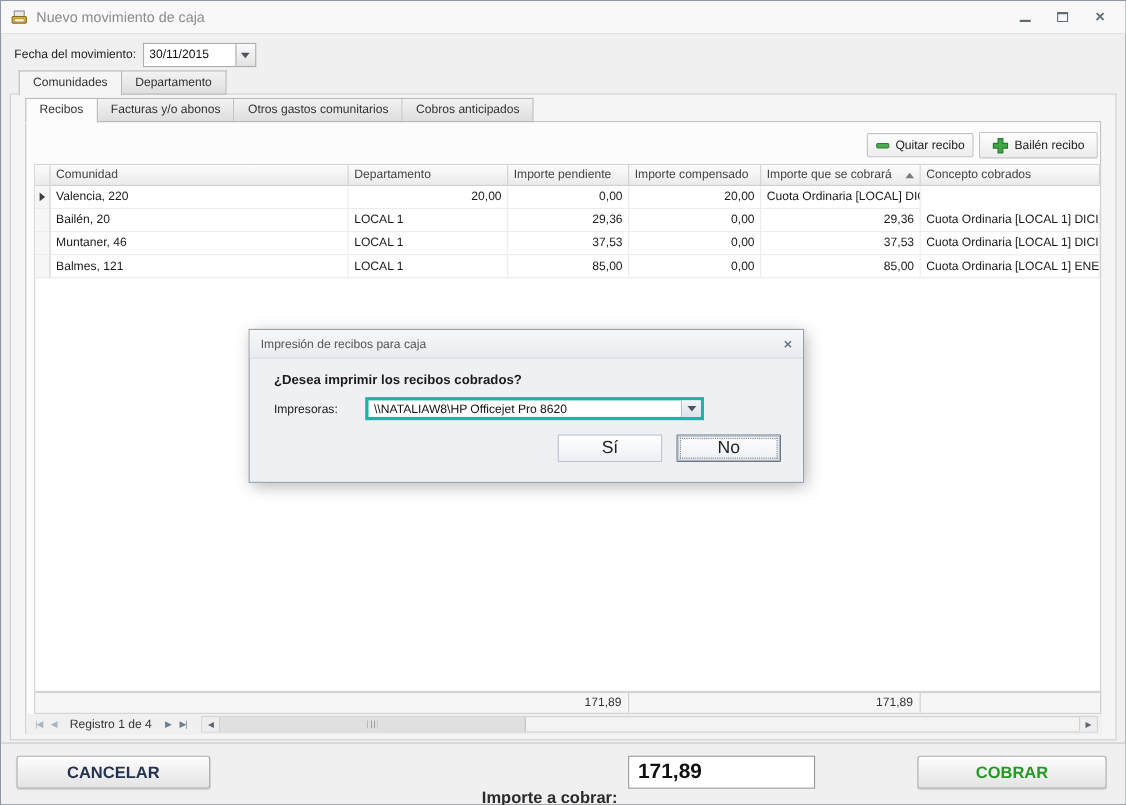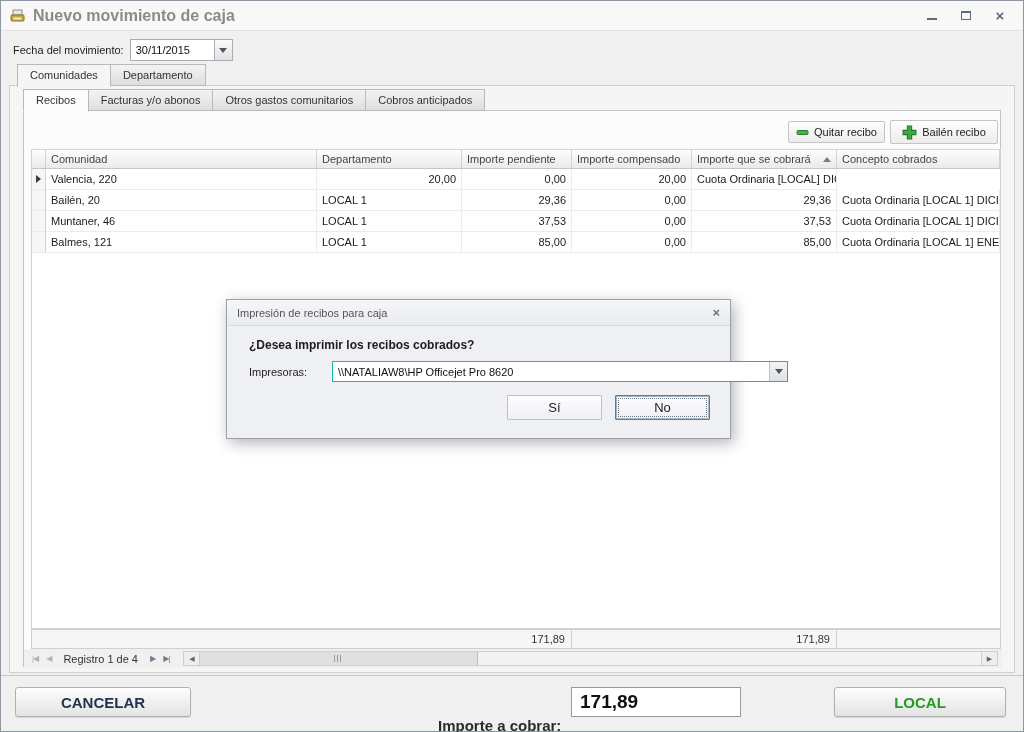--- a/index.html
+++ b/index.html
@@ -4,21 +4,21 @@
 <style>
   * { margin:0; padding:0; box-sizing:border-box; }
   html,body { width:1024px; height:732px; overflow:hidden; font-family:"Liberation Sans", sans-serif; }
   .window { position:absolute; top:0; left:0; width:1024px; height:732px;
             background:#f0f0f0; border:1px solid #8f97a3; }
 
   
   .titlebar { position:absolute; top:0; left:0; right:0; height:30px; background:#f8f8f8;
               border-bottom:1px solid #e3e3e3; display:flex; align-items:center; padding:0 8px; }
   .app-icon { width:18px; height:16px; margin-right:6px; display:inline-flex; }
-  .title-text { font-size:16px; color:#8b8b8b;font-weight:bold; }
+  .title-text { font-size:13px; color:#8b8b8b; }
   .win-controls { margin-left:auto; display:flex; gap:12px; align-items:center; padding-right:4px; }
   .winbtn { width:22px; height:20px; display:flex; align-items:center; justify-content:center; cursor:default; }
   .glyph-min { display:block; width:10px; height:2px; background:#5f6b76; margin-top:6px; }
   .glyph-max { display:block; width:10px; height:9px; border:1px solid #5f6b76; border-top:2px solid #5f6b76; }
   .glyph-close { font-size:15px; font-weight:bold; color:#5f6b76; line-height:1; }
 
   
   .date-row { position:absolute; top:38px; left:12px; display:flex; align-items:center; }
   .date-label { font-size:11px; color:#222; margin-right:6px; }
   .date-input { width:84px; height:22px; border:1px solid #a8adb3; border-right:none; background:#fff;
@@ -92,26 +92,26 @@
 
   
   .dialog { position:absolute; top:298px; left:225px; width:505px; height:140px;
             background:#eef0f3; border:1px solid #9aa0a8; box-shadow:3px 4px 14px rgba(0,0,0,.3); z-index:10; }
   .dlg-titlebar { height:26px; background:linear-gradient(#f6f7f9,#e9ebef); border-bottom:1px solid #d6d9de;
                   display:flex; align-items:center; padding:0 10px; }
   .dlg-title { font-size:11px; color:#555; }
   .dlg-close { margin-left:auto; font-size:13px; font-weight:bold; color:#6a7480; cursor:default; }
   .dlg-question { position:absolute; top:38px; left:22px; font-size:12px; font-weight:bold; color:#1c1c1c; }
   .dlg-printer-label { position:absolute; top:66px; left:22px; font-size:11px; color:#222; }
-  .combo { position:absolute; top:61px; left:105px; width:456px; height:21px; display:flex;
-           border:1px solid #14b8a6; background:#fff; }
+  .combo { position:absolute; top:61px; left:105px; width:308px; height:21px; display:flex;
+           border:3px solid #14b8a6; background:#fff; }
   .combo-input { flex:1; border:none; font-size:11px; padding:0 5px; font-family:inherit; color:#111; background:transparent; }
   .combo-drop { width:18px; border-left:1px solid #b7c0cb; background:linear-gradient(#f2f4f7,#dde2e9);
                 display:flex; align-items:center; justify-content:center; }
-  .dlg-btn { position:absolute; top:95px; width:95px; height:25px; font-size:13px; color:#222;
+  .dlg-btn { position:absolute; top:95px; width:95px; height:25px; font-size:16px; color:#222;
              background:linear-gradient(#fefefe,#edeff3); border:1px solid #b9c3d0; border-radius:1px;
              display:flex; align-items:center; justify-content:center; cursor:default; }
   .dlg-btn.yes { left:280px; }
   .dlg-btn.no  { left:388px; border:1px solid #6b7686; box-shadow:inset 0 0 0 1px #aab8c6;
                  outline:1px dotted #6b7686; outline-offset:-4px; }
 
   
   .footer { position:absolute; left:0; right:0; bottom:0; height:56px; background:#f0f0f0;
             border-top:1px solid #c6c6c6; }
   .big-btn { position:absolute; height:30px; border:1px solid #b0b0b0; border-radius:3px;
@@ -280,15 +280,15 @@
         </span>
     </div>
     <div class="dlg-btn yes">Sí</div>
     <div class="dlg-btn no">No</div>
   </div>
 
   <div class="footer"></div>
   <div class="big-btn btn-cancel">CANCELAR</div>
   <div class="amount-label">Importe a cobrar:</div>
   <div class="amount-box">171,89</div>
-  <div class="big-btn btn-collect">LOCAL</div>
+  <div class="big-btn btn-collect">COBRAR</div>
 
 </div>
 
 </body></html>

